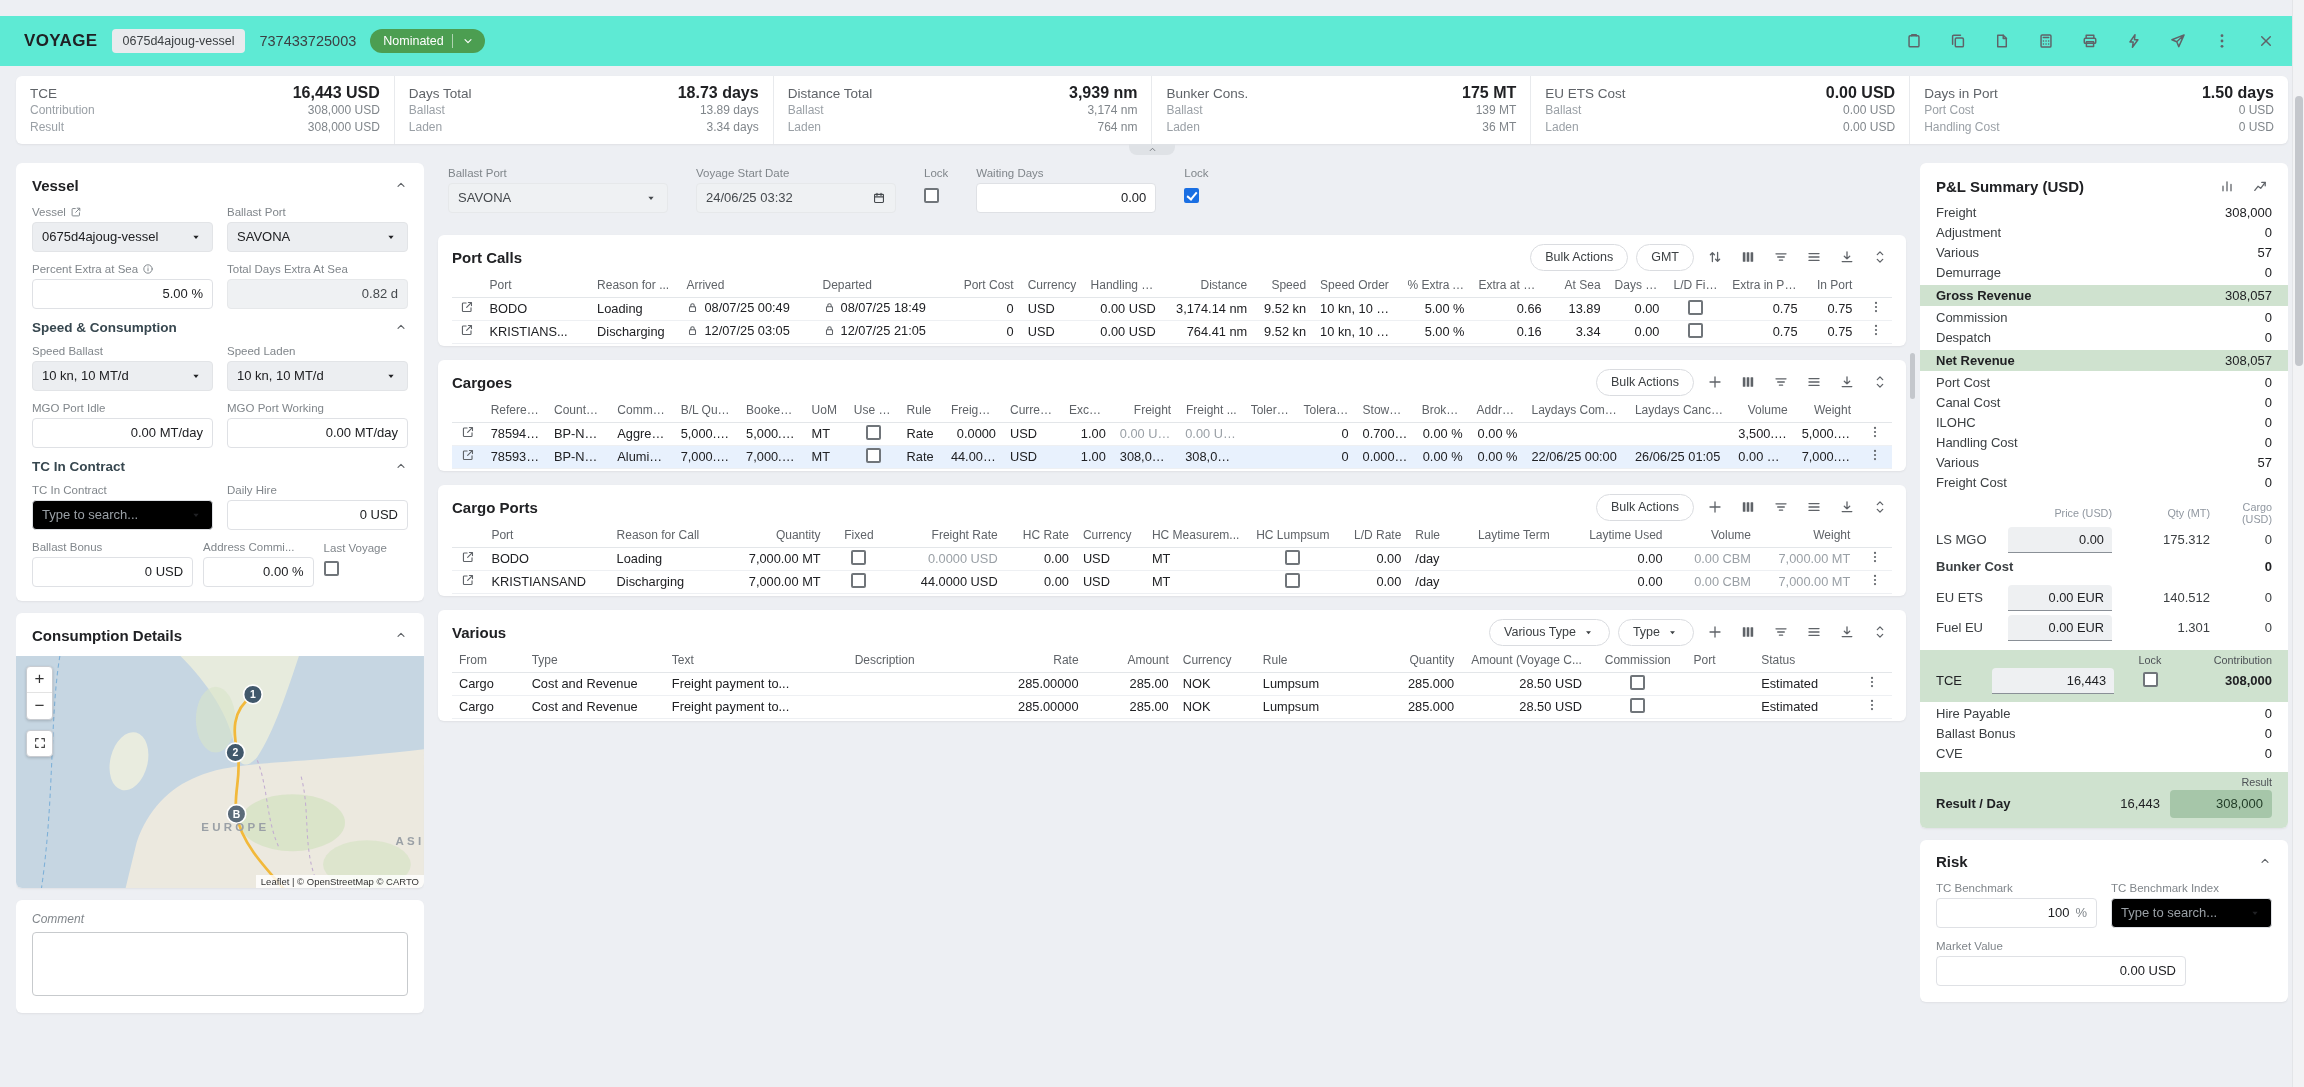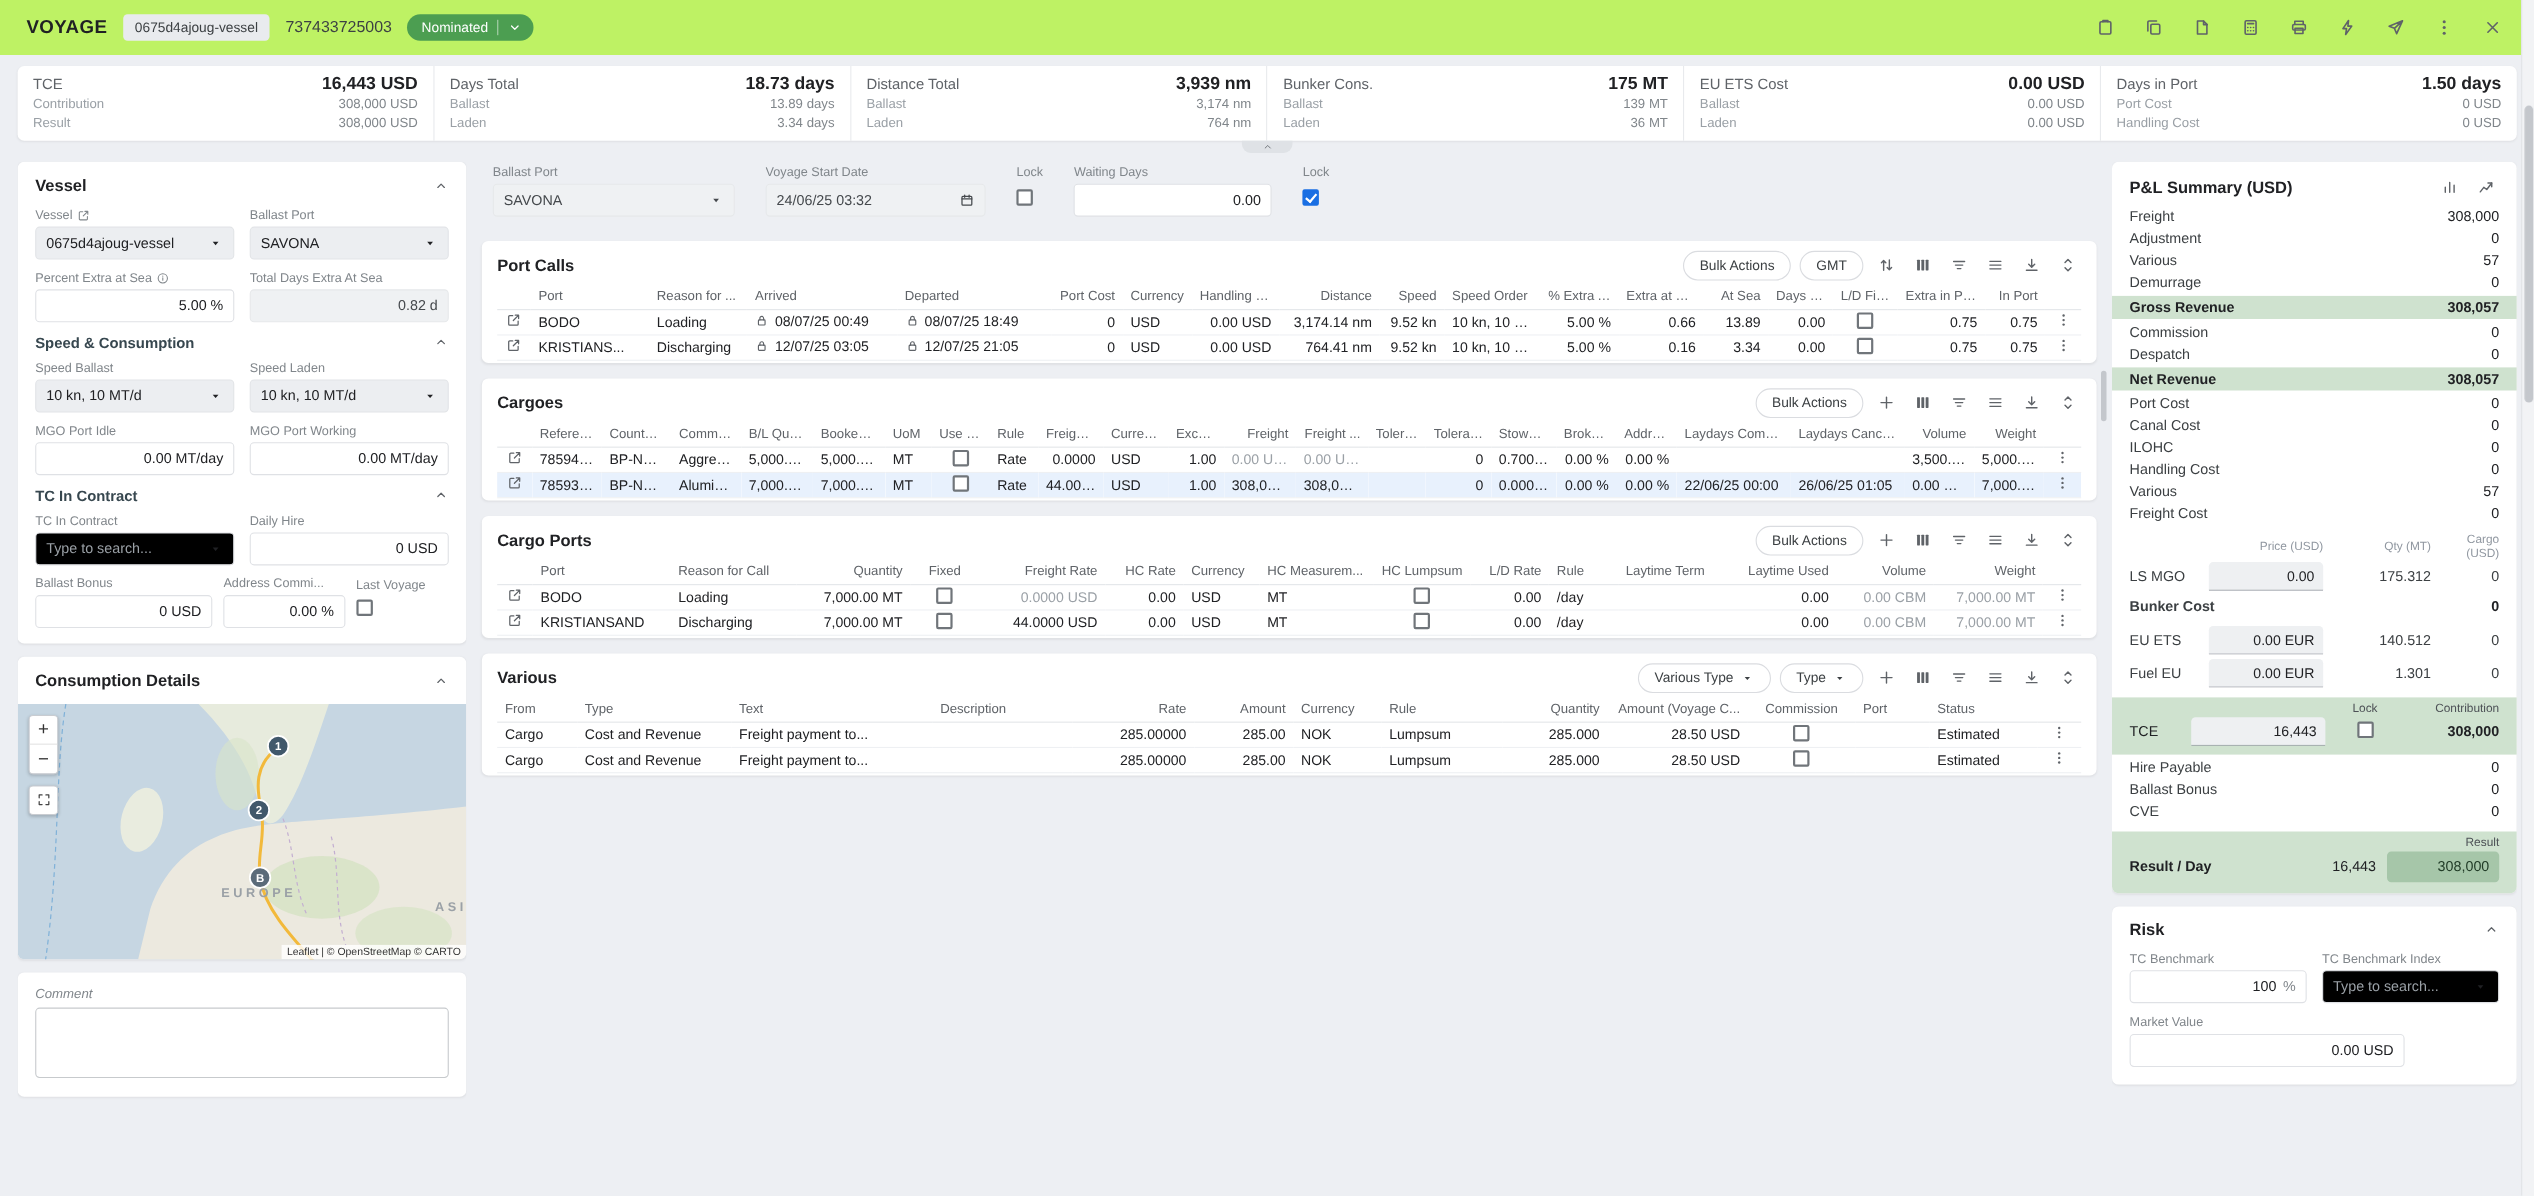--- a/index.html
+++ b/index.html
@@ -1,21 +1,21 @@
 <!DOCTYPE html>
 <html><head>
 <meta charset="utf-8">
 <style>
 * { box-sizing:border-box; margin:0; padding:0; }
 html,body { width:2304px; height:1087px; overflow:hidden; }
 body { font-family:"Liberation Sans","DejaVu Sans",sans-serif; background:#edeff3; color:#202124; font-size:13px; }
 .app { display:flex; flex-direction:column; height:1087px; }
 
 
-.topbar { height:50px; background:#bef264; display:flex; align-items:center; justify-content:space-between; padding:0 26px 0 24px; flex:none; }
+.topbar { height:50px; background:#5eead4; display:flex; align-items:center; justify-content:space-between; padding:0 26px 0 24px; flex:none;margin-top:16px; }
 .topbar-left { display:flex; align-items:center; gap:14px; }
 .app-title { font-weight:700; font-size:17px; letter-spacing:.4px; color:#202124; }
 .vessel-chip { background:#e9ebee; border-radius:4px; padding:5px 11px; font-size:12.5px; color:#3c4043; }
 .voyage-number { font-size:14.5px; color:#3c4043; }
 .status-badge { background:#4c9e51; color:#fff; border-radius:15px; font-size:12.5px; display:flex; align-items:center; padding:5px 10px 5px 13px; gap:8px; cursor:pointer; }
 .badge-divider { width:1px; height:14px; background:rgba(255,255,255,.55); }
 .topbar-icons { display:flex; align-items:center; gap:20px; color:#5f6368; }
 .icon-btn { width:24px; height:24px; display:flex; align-items:center; justify-content:center; cursor:pointer; }
 .icn svg, .icon-btn svg, .tool-icon svg { display:block; }
 
@@ -101,21 +101,21 @@
 .lockwrap .lk { color:#5f6368; display:inline-flex; }
 .open-cell { color:#5f6368; display:inline-flex; cursor:pointer; }
 .kebab-cell { color:#5f6368; display:inline-flex; cursor:pointer; }
 .main-scrollbar { position:absolute; right:-9px; top:190px; width:5px; height:46px; background:#c4c7cc; border-radius:3px; }
 
 
 .pnl-card { padding:11px 16px 12px; flex:none; }
 .pnl-row { display:flex; justify-content:space-between; align-items:center; padding:2.5px 0; font-size:13px; color:#3c4043; }
 .pnl-row .val { color:#202124; }
 .pnl-row.hl { background:#cfe2cf; margin:2px -16px; padding:3px 16px; font-weight:700; color:#202124; }
-.pnl-row.hl .val { font-weight:700; }
+.pnl-row.hl .val { font-weight:400; }
 .bold-row { font-weight:700; margin-top:3px; }
 .bold-row .val { font-weight:700; }
 .bunker-grid { display:grid; grid-template-columns:62px 1fr 88px 52px; column-gap:10px; align-items:center; }
 .bunker-head { margin-top:8px; margin-bottom:2px; font-size:10.8px; color:#9097a0; }
 .bunker-row { margin-bottom:4px; font-size:13px; color:#3c4043; }
 .mini-input { height:26px; background:#eef0f2; border-bottom:1px solid #8a9097; border-radius:4px 4px 0 0; display:flex; align-items:center; justify-content:flex-end; padding:0 8px; font-size:12.8px; color:#202124; cursor:text; }
 .rr { text-align:right; justify-self:end; }
 .ets-wrap { margin-top:8px; }
 .tce-block { background:#cfe2cf; margin:9px -16px 2px; padding:4px 16px 8px; display:grid; grid-template-columns:46px 1fr 52px 86px; column-gap:10px; align-items:center; row-gap:2px; }
 .mini-lbl { font-size:10.8px; color:#4d5156; }

